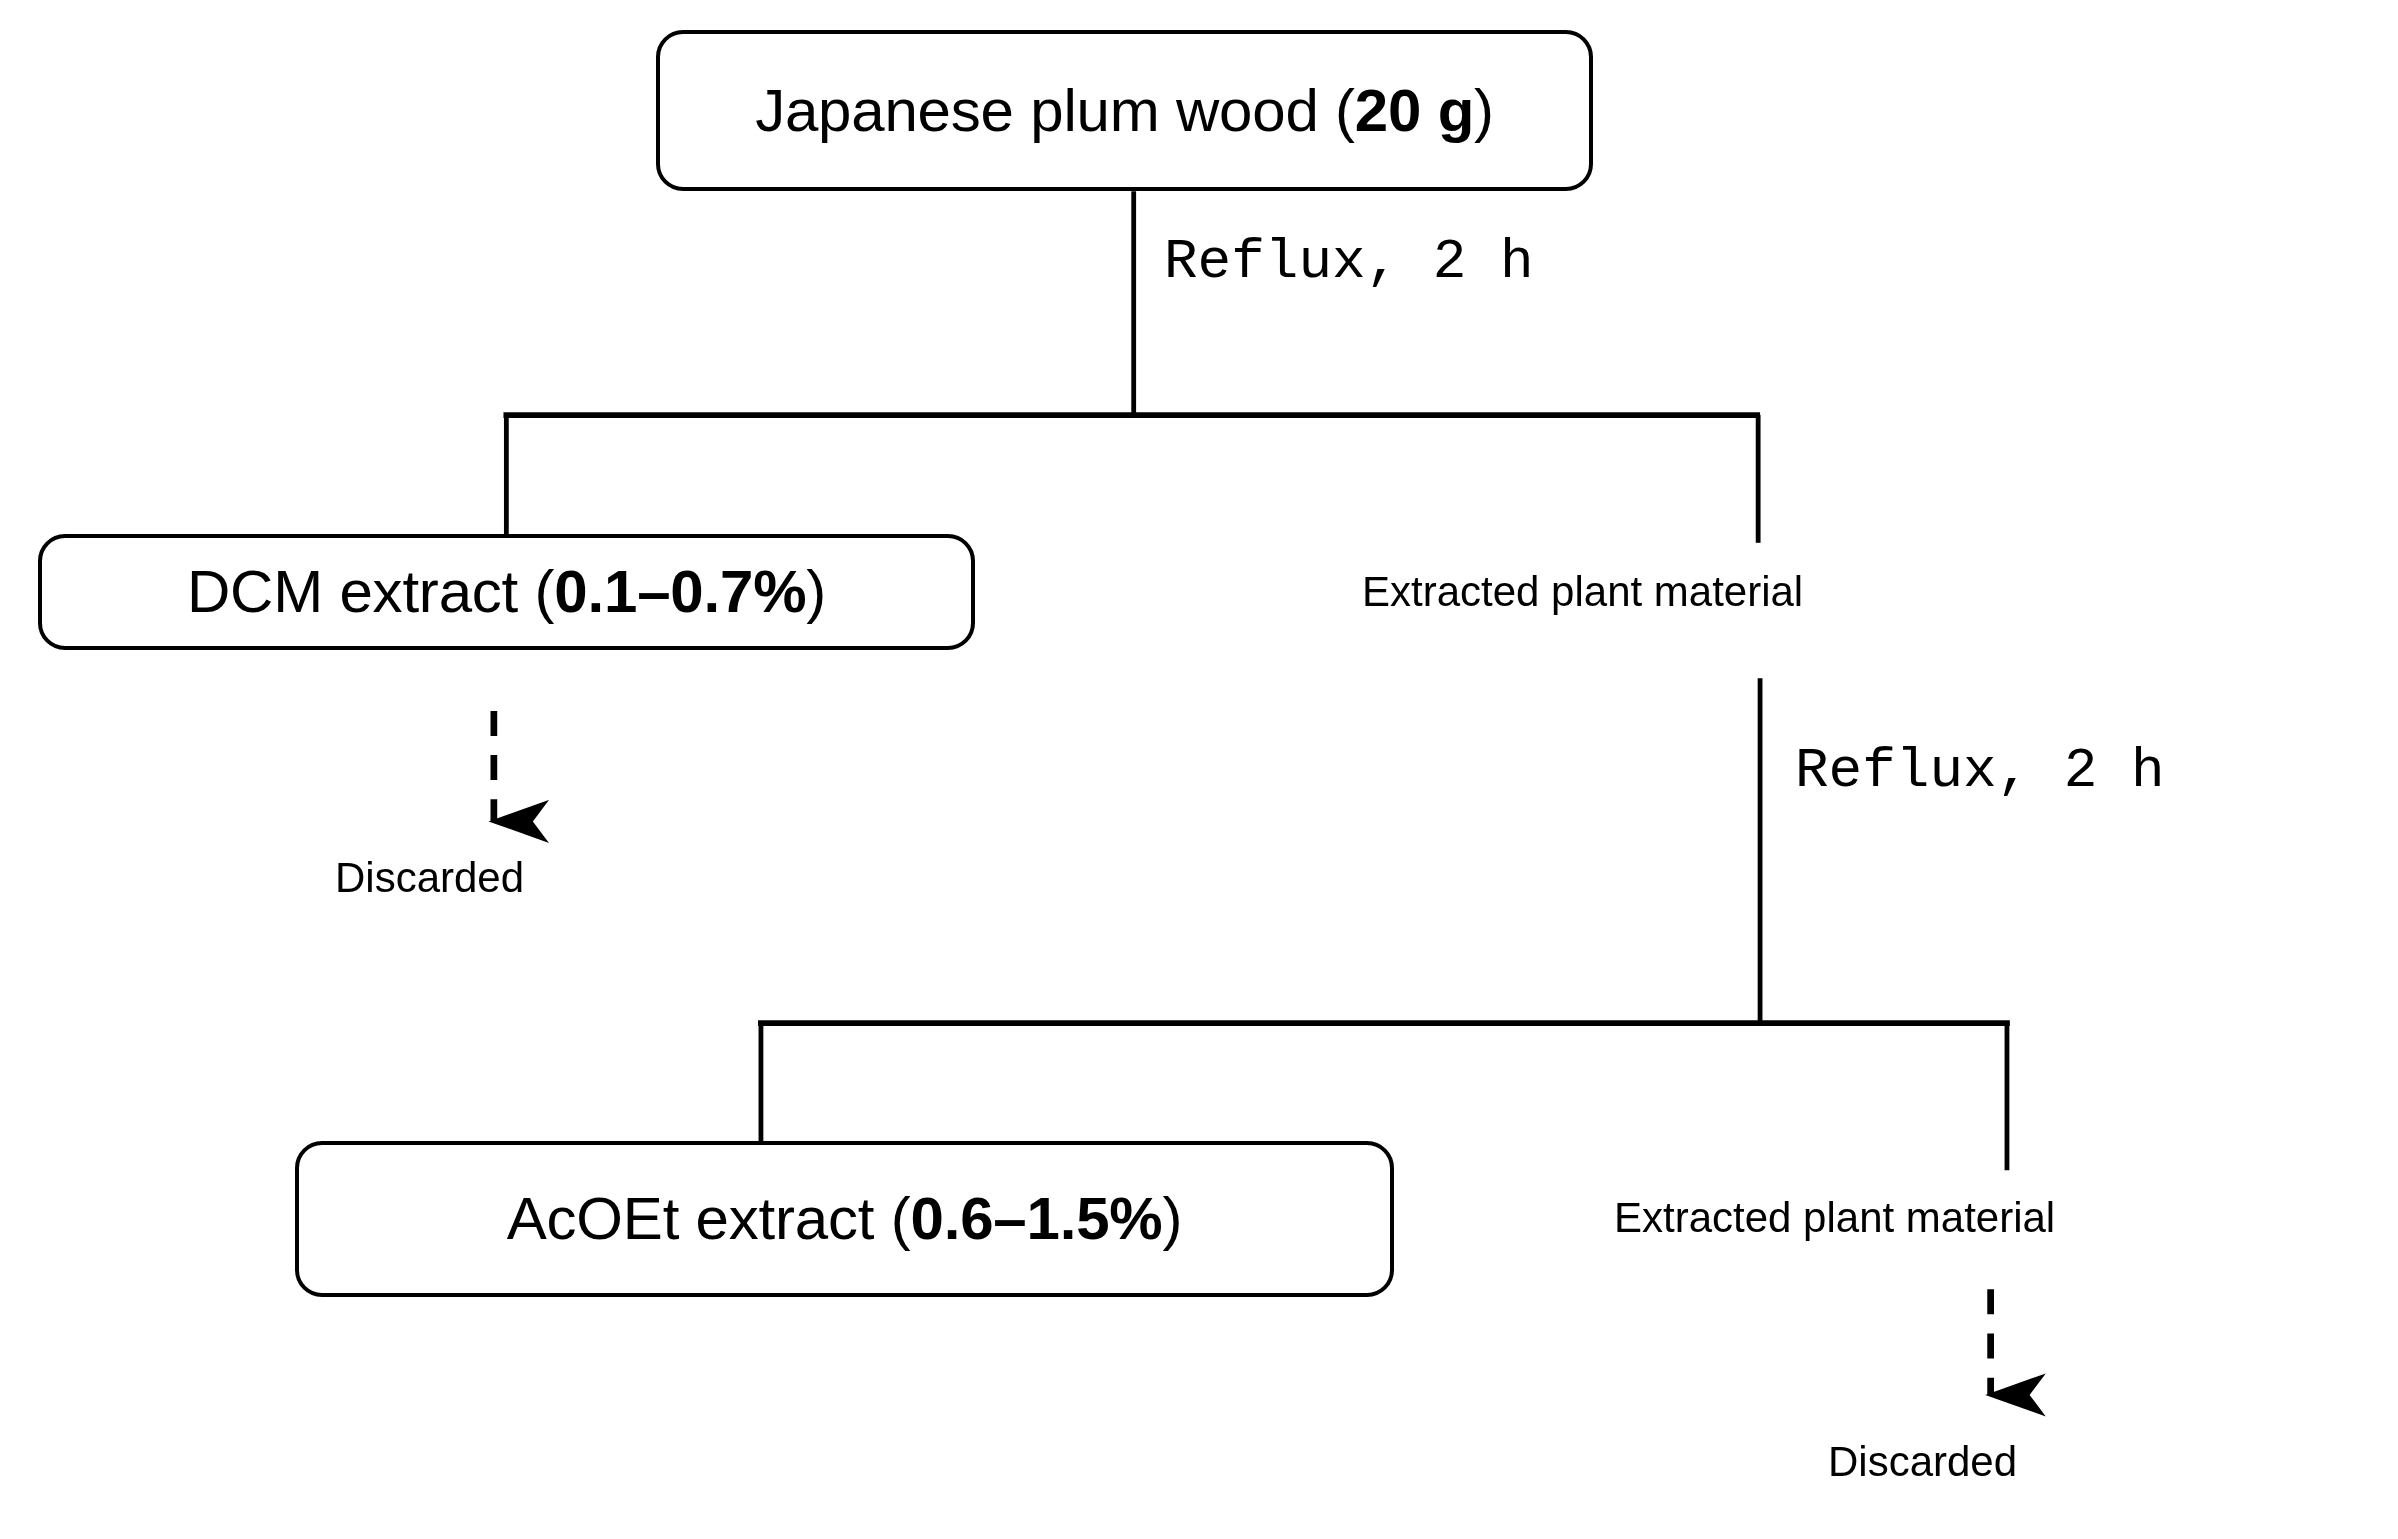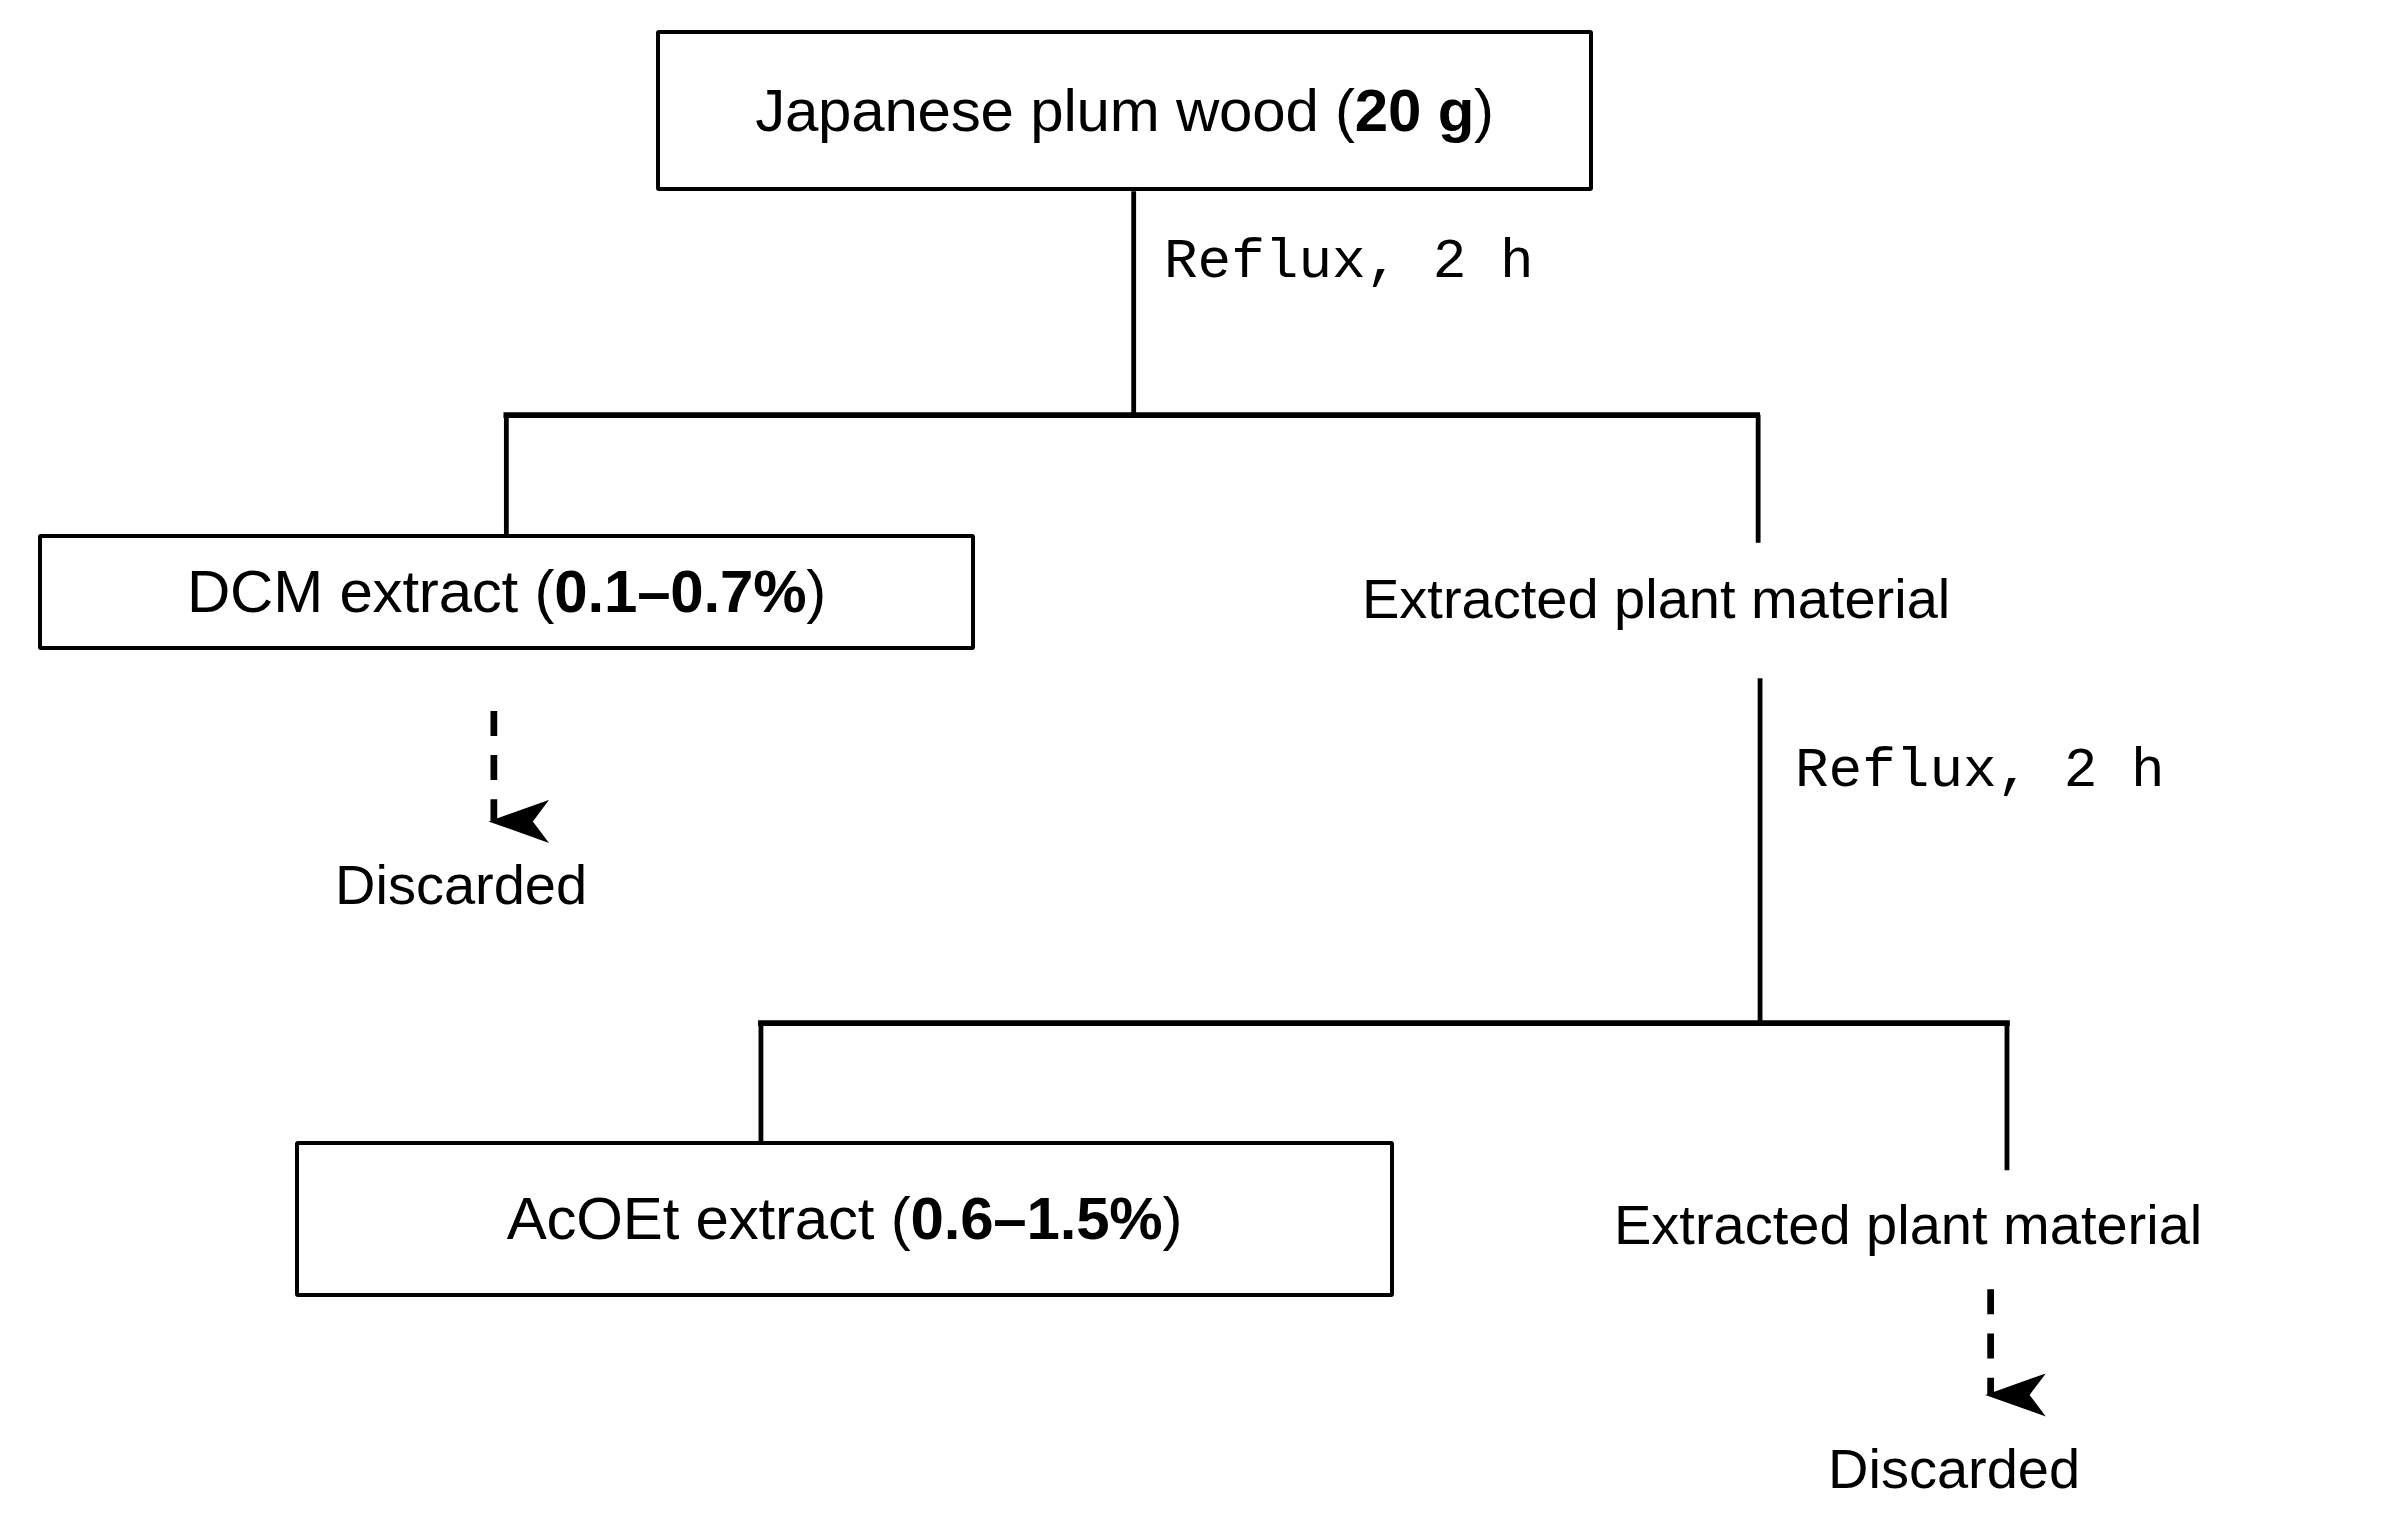--- a/index.html
+++ b/index.html
@@ -21,36 +21,36 @@
     left: 0;
     top: 0;
     width: 2399px;
     height: 1540px;
     pointer-events: none;
   }
   .node-box {
     position: absolute;
     box-sizing: border-box;
     border: 4.8px solid #000000;
-    border-radius: 3px;
+    border-radius: 27px;
     background: #ffffff;
     display: flex;
     align-items: center;
     justify-content: center;
     white-space: nowrap;
   }
   .node-box .txt {
     font-size: 60px;
     line-height: 1;
     letter-spacing: -0.2px;
   }
   .plain-label {
     position: absolute;
     white-space: nowrap;
-    font-size: 56px;
+    font-size: 42px;
     line-height: 1;
   }
   .edge-label {
     position: absolute;
     white-space: nowrap;
     font-size: 56px;
     line-height: 1.12;
   }
   .edge-label .l2 { display: block; font-family: Liberation Mono, monospace; }
   b { font-weight: bold; }

